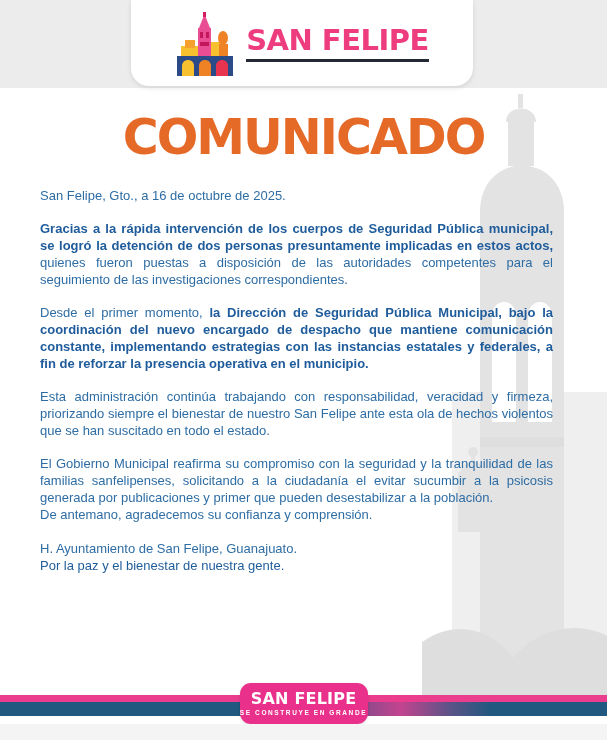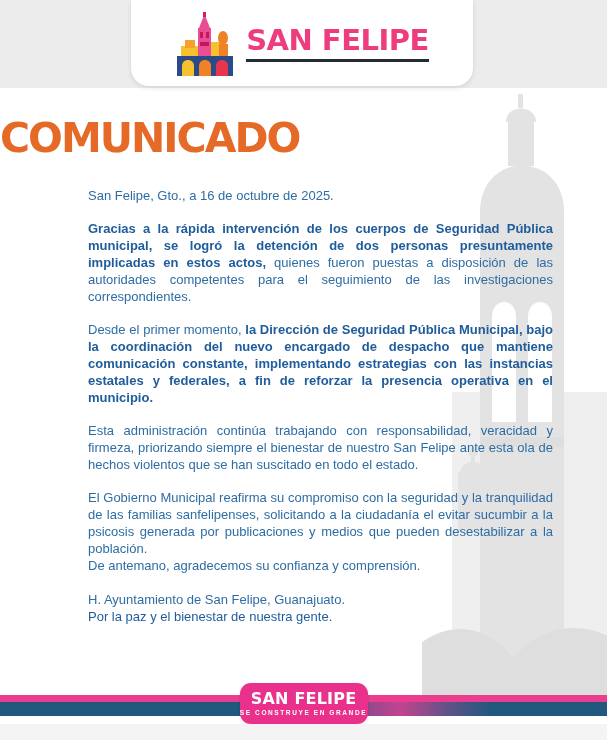--- a/index.html
+++ b/index.html
@@ -39,28 +39,29 @@
     font-family:"DejaVu Sans", sans-serif;
     font-weight:bold;font-size:12.5px;line-height:14px;letter-spacing:0.6px;
     color:var(--brand-navy,#1d4076);margin-top:2px;
   }
   
   .watermark{position:absolute;top:92px;right:0;z-index:0;}
   
   .title{
     position:relative;z-index:2;
     margin:110px 0 0 0;padding-top:0;
+    text-align:center;
     font-family:"DejaVu Sans", sans-serif;
-    font-weight:bold;font-size:41px;line-height:56px;letter-spacing:-2px;
+    font-weight:bold;font-size:49px;line-height:56px;letter-spacing:-2px;
     color:var(--accent-orange,#e56a28);
   }
   
   .content{
     position:relative;z-index:2;
-    padding:0 54px 0 88px;
+    padding:0 54px 0 40px;
     color:var(--body-blue,#2e6da4);
     font-size:13px;line-height:17px;
   }
   .date-line{margin-top:21px;}
   .body-paragraphs{margin-top:0;}
   .para{margin:16px 0 0 0;text-align:justify;}
   .para.tight{margin-top:0;}
   .para .b{font-weight:bold;color:var(--body-blue-bold,#1f5c9b);margin-top:20px;}
   .closing{margin-top:17px;}
   .closing .line1{margin:0;}
@@ -146,21 +147,21 @@
   </div>
 
   <div class="title">COMUNICADO</div>
 
   <div class="content">
     <div class="date-line">San Felipe, Gto., a 16 de octubre de 2025.</div>
     <div class="body-paragraphs">
         <p class="para"><span class="b">Gracias a la rápida intervención de los cuerpos de Seguridad Pública municipal, se logró la detención de dos personas presuntamente implicadas en estos actos,</span><span> quienes fueron puestas a disposición de las autoridades competentes para el seguimiento de las investigaciones correspondientes.</span></p>
         <p class="para"><span>Desde el primer momento, </span><span class="b">la Dirección de Seguridad Pública Municipal, bajo la coordinación del nuevo encargado de despacho que mantiene comunicación constante, implementando estrategias con las instancias estatales y federales, a fin de reforzar la presencia operativa en el municipio.</span></p>
         <p class="para"><span>Esta administración continúa trabajando con responsabilidad, veracidad y firmeza, priorizando siempre el bienestar de nuestro San Felipe ante esta ola de hechos violentos que se han suscitado en todo el estado.</span></p>
-        <p class="para"><span>El Gobierno Municipal reafirma su compromiso con la seguridad y la tranquilidad de las familias sanfelipenses, solicitando a la ciudadanía el evitar sucumbir a la psicosis generada por publicaciones y medios que pueden desestabilizar a la población.</span></p>
+        <p class="para"><span>El Gobierno Municipal reafirma su compromiso con la seguridad y la tranquilidad de las familias sanfelipenses, solicitando a la ciudadanía el evitar sucumbir a la psicosis generada por publicaciones y primer que pueden desestabilizar a la población.</span></p>
         <p class="para tight"><span>De antemano, agradecemos su confianza y comprensión.</span></p>
       </div>
     <div class="closing">
       <p class="line1">H. Ayuntamiento de San Felipe, Guanajuato.</p>
       <p class="line2">Por la paz y el bienestar de nuestra gente.</p>
     </div>
   </div>
 
   <div class="stripe-pink"></div>
   <div class="stripe-blue"></div>

